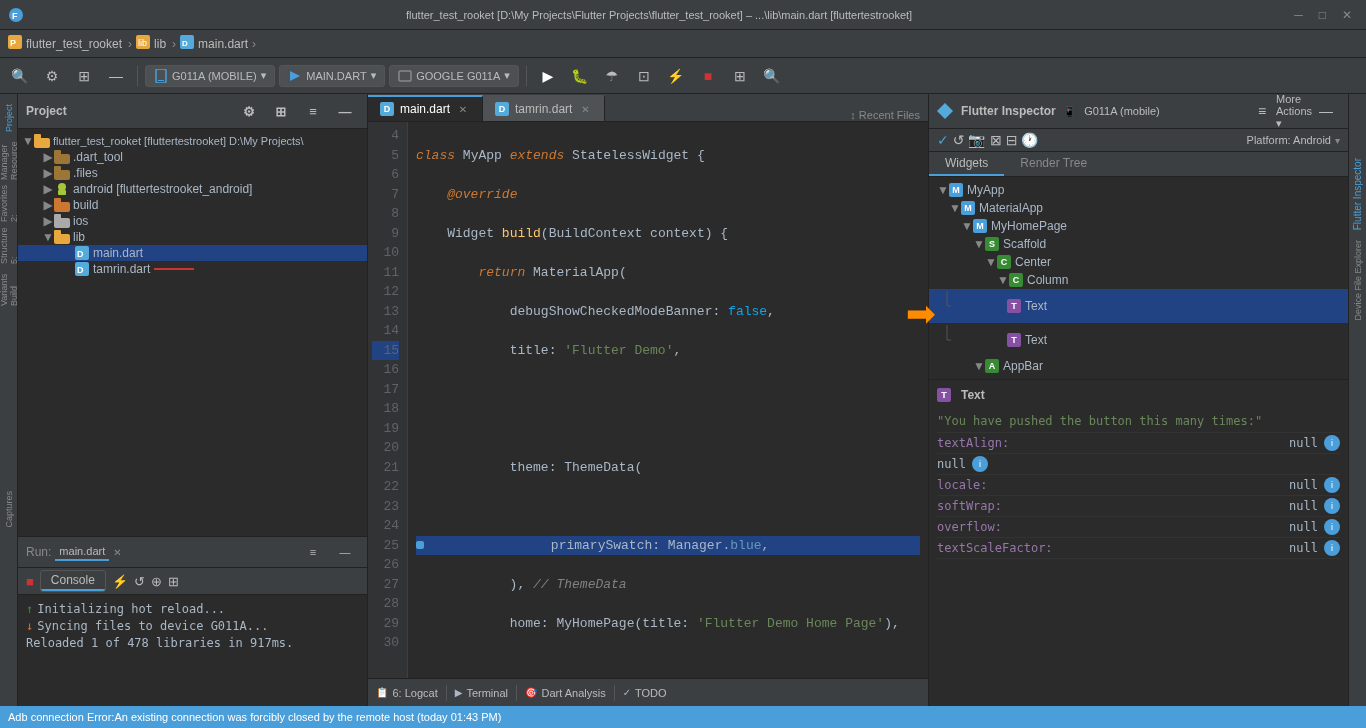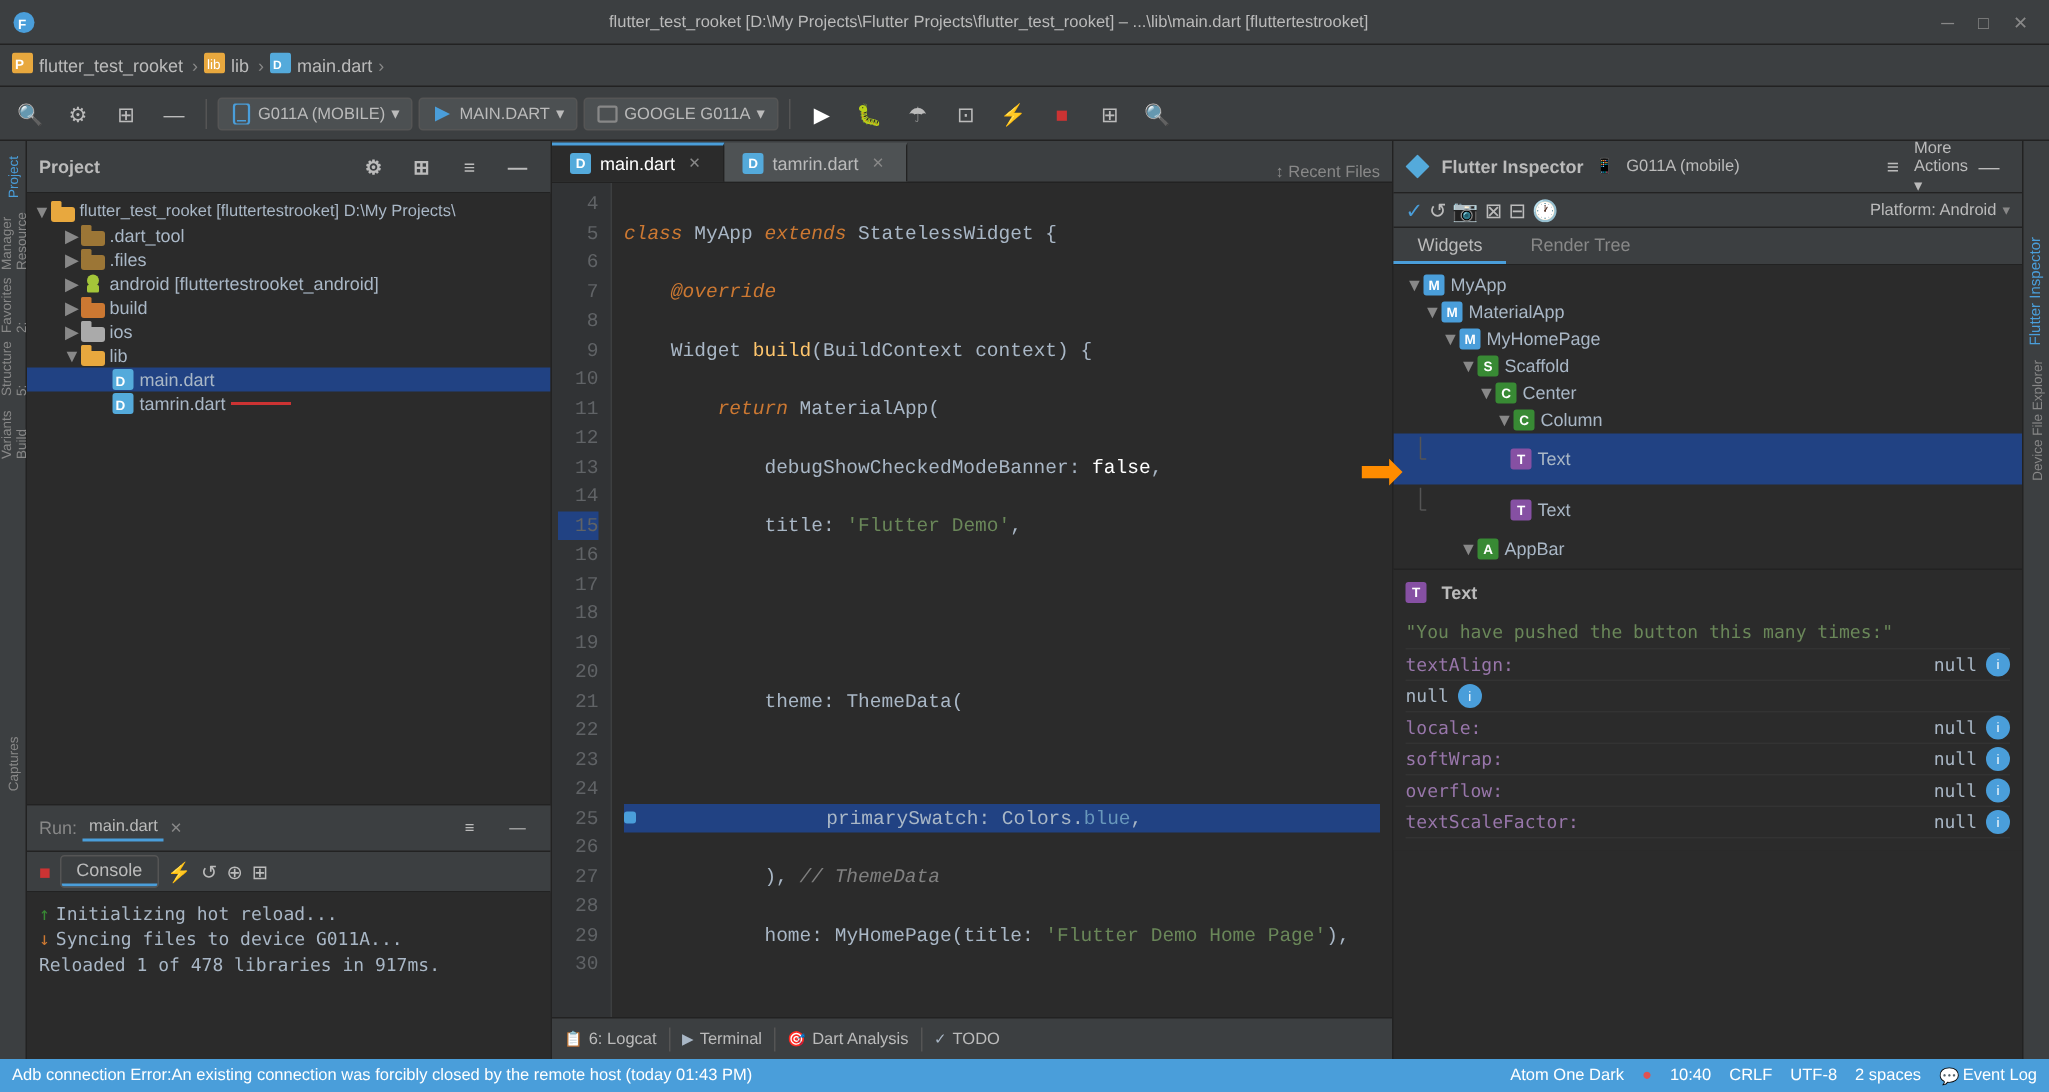--- a/index.html
+++ b/index.html
@@ -45,21 +45,21 @@
     .editor-tab.active { background: #2b2b2b; border-top: 2px solid #4a9eda; color: #ffffff; }
     .tab-close { font-size: 10px; color: #888; cursor: pointer; width: 14px; height: 14px; display: flex; align-items: center; justify-content: center; border-radius: 2px; }
     .tab-dart-icon { width: 14px; height: 14px; background: #54aadb; border-radius: 2px; display: flex; align-items: center; justify-content: center; font-size: 9px; color: #fff; font-weight: bold; }
 
     
     #code-editor { flex: 1; overflow: auto; display: flex; font-family: 'Consolas', 'Courier New', monospace; font-size: 13px; }
     #line-numbers { background: #313335; padding: 4px 8px 4px 4px; color: #606366; text-align: right; user-select: none; min-width: 40px; border-right: 1px solid #3d3f40; line-height: 1.5; }
     #code-content { flex: 1; padding: 4px 8px; line-height: 1.5; overflow-x: auto; white-space: pre; }
     .line { display: block; min-height: 1.5em; }
     .kw { color: #cc7832; font-style: italic; }
-    .kw2 { color: #ffffff; }
+    .kw2 { color: #0ea5e9; }
     .cls { color: #a9b7c6; }
     .fn { color: #ffc66d; }
     .str { color: #6a8759; }
     .cmt { color: #808080; font-style: italic; }
     .param { color: #a9b7c6; }
     .line.highlight { background: #214283; }
 
     
     #bottom-panel { height: 180px; background: #2b2b2b; border-top: 1px solid #222; display: flex; flex-direction: column; flex-shrink: 0; }
     .bottom-tab { padding: 2px 10px; font-size: 12px; color: #888; cursor: pointer; border-bottom: 2px solid transparent; }
@@ -404,21 +404,21 @@
 <span class="line"><span class="kw">class</span> <span class="cls">MyApp</span> <span class="kw">extends</span> <span class="cls">StatelessWidget</span> {</span>
 <span class="line">    <span class="kw">@override</span></span>
 <span class="line">    <span class="cls">Widget</span> <span class="fn">build</span>(<span class="cls">BuildContext</span> context) {</span>
 <span class="line">        <span class="kw">return</span> <span class="cls">MaterialApp</span>(</span>
 <span class="line">            <span class="param">debugShowCheckedModeBanner</span>: <span class="kw2">false</span>,</span>
 <span class="line">            <span class="param">title</span>: <span class="str">'Flutter Demo'</span>,</span>
 <span class="line"></span>
 <span class="line"></span>
 <span class="line">            <span class="param">theme</span>: <span class="cls">ThemeData</span>(</span>
 <span class="line"></span>
-<span class="line highlight"><span style="display:inline-block;width:8px;height:8px;background:#4a9eda;border-radius:2px;margin-right:2px;vertical-align:middle;"></span>                <span class="param">primarySwatch</span>: <span class="cls">Colors</span>.<span style="color:#6897bb;">blue</span>,</span>
+<span class="line highlight"><span style="display:inline-block;width:8px;height:8px;background:#4a9eda;border-radius:2px;margin-right:2px;vertical-align:middle;"></span>                <span class="param">primarySwatch</span>: <span class="cls">Manager</span>.<span style="color:#6897bb;">blue</span>,</span>
 <span class="line">            ), <span class="cmt">// ThemeData</span></span>
 <span class="line">            <span class="param">home</span>: <span class="cls">MyHomePage</span>(<span class="param">title</span>: <span class="str">'Flutter Demo Home Page'</span>),</span>
 
 
 
 
 
 
 
 
@@ -592,32 +592,20 @@
     </div>
 
     <div id="right-sidebar">
       <div class="rs-icon" style="color:#4a9eda;writing-mode:vertical-lr;transform:rotate(180deg);font-size:10px;">Flutter Inspector</div>
       <div class="rs-icon" style="writing-mode:vertical-lr;transform:rotate(180deg);font-size:9px;">Device File Explorer</div>
     </div>
   </div>
 
   <div id="status-bar" style="display:flex;align-items:center;background:#4a9eda;height:22px;padding:0 8px;font-size:11px;color:#fff;">
     <span>Adb connection Error:An existing connection was forcibly closed by the remote host (today 01:43 PM)</span>
-    <div style="margin-left:auto;display:flex;gap:12px;color:#fff;">
-      <span>Atom One Dark</span>
-      <span style="color:#e05252;">●</span>
-      <span>10:40</span>
-      <span>CRLF</span>
-      <span>UTF-8</span>
-      <span>2 spaces</span>
-      <span style="cursor:pointer;display:flex;align-items:center;gap:2px;">
-        <span>💬</span>
-        <span>Event Log</span>
-      </span>
-    </div>
   </div>
 
   <div id="orange-arrow" style="position:absolute;right:430px;top:296px;font-size:36px;color:#ff8c00;z-index:100;line-height:1;">
     ➡
   </div>
 
   <div style="position:absolute;left:0;bottom:200px;width:18px;display:flex;align-items:center;justify-content:center;">
     <span style="writing-mode:vertical-lr;transform:rotate(180deg);font-size:9px;color:#888;cursor:pointer;">Captures</span>
   </div>
 

